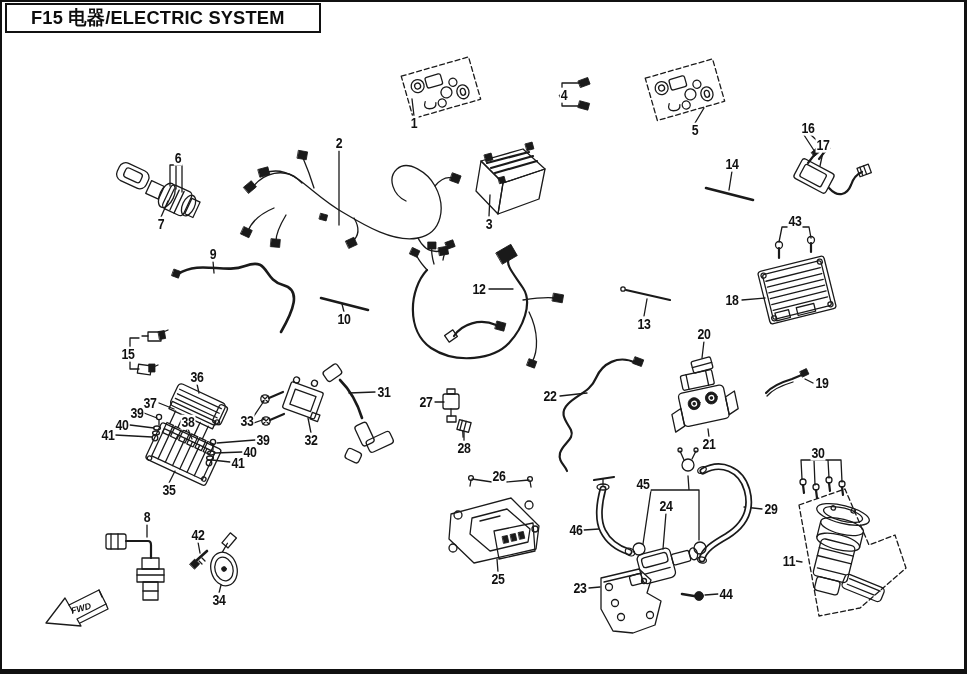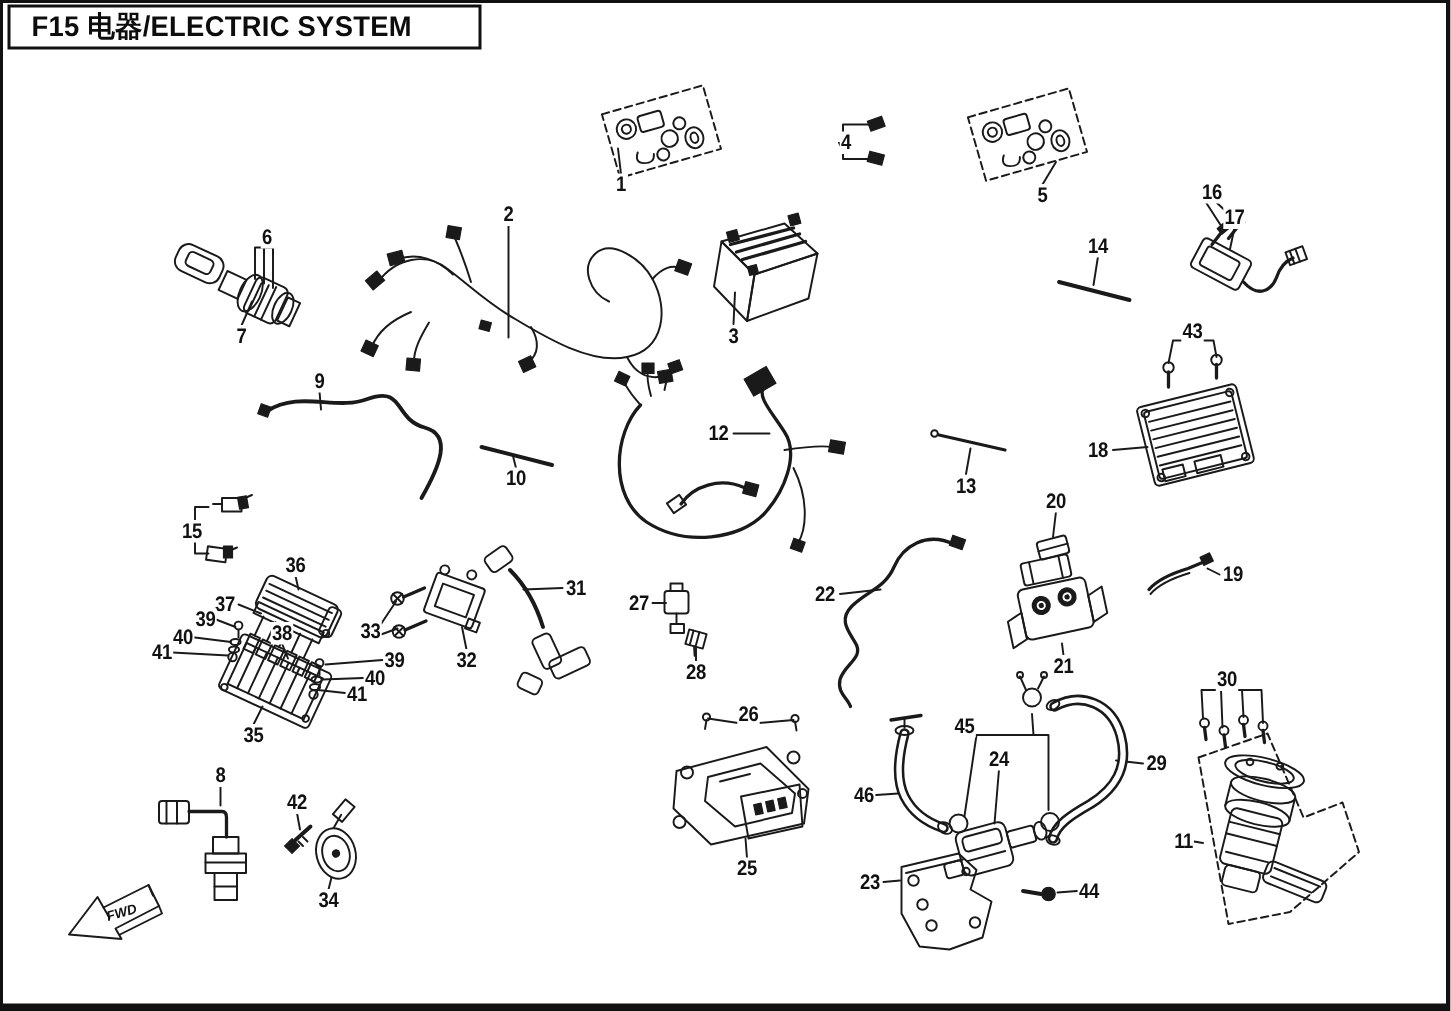--- a/index.html
+++ b/index.html
@@ -13,21 +13,21 @@
     overflow:hidden;
     font-family:"Liberation Sans", sans-serif;
   }
   .title-box{
     position:absolute;left:3px;top:1px;
     width:316px;height:30px;
     border:2px solid #111;
     background:#fff;
     z-index:5;
     display:flex;
-    padding-left:14px;box-sizing:border-box;
+    padding-left:24px;box-sizing:border-box;
   }
   .title-box .t{
     font-weight:bold;font-size:19px;color:#0d0d0d;
     transform:scaleX(.96);transform-origin:left center;
     white-space:nowrap;letter-spacing:0.2px;
   }
   #art{position:absolute;left:0;top:0;z-index:1;}
   #art path,#art rect,#art circle,#art ellipse,#art polygon,#art line,#art polyline{
     stroke:#1a1a1a;fill:none;stroke-width:1.3;stroke-linecap:round;stroke-linejoin:round;
   }

